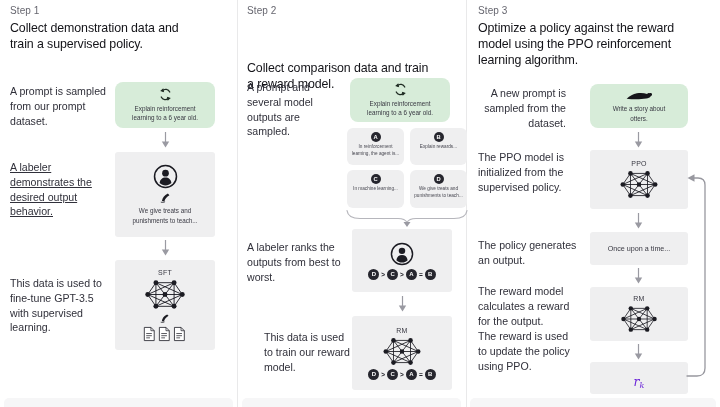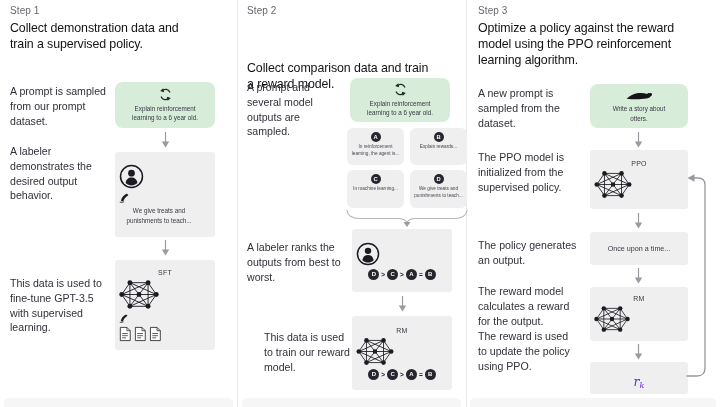--- a/index.html
+++ b/index.html
@@ -6,21 +6,21 @@
   body { background:#fff; }
   .canvas { position:relative; width:720px; height:407px; background:#ffffff; overflow:hidden;
             font-family:"Liberation Sans","DejaVu Sans",sans-serif; color:#1c1c24; }
   .divider { position:absolute; top:0; bottom:0; width:1px; background:#e9e9ea; }
   .step { position:absolute; font-size:10px; color:#66666f; letter-spacing:0.1px; }
   .heading { position:absolute; font-size:12.4px; font-weight:400; color:#131318; line-height:1.3; letter-spacing:-0.1px; }
   .cap { position:absolute; font-size:10.6px; color:#30303a; line-height:1.4; }
   .pbox { position:absolute; background:#d7ecd9; border-radius:8px; display:flex; flex-direction:column;
           align-items:center; justify-content:center; gap:3px; padding:4px; text-align:center; }
   .nbox { position:absolute; background:#efeff0; border-radius:3px; display:flex; flex-direction:column;
-          justify-content:center; gap:3px; padding:4px; text-align:center; }
+          align-items:center; justify-content:center; gap:3px; padding:4px; text-align:center; }
   .tiny { font-size:6.3px; color:#383842; line-height:1.5; width:80px; }
   .tiny.narrow { width:58px; }
   .micro { font-size:4.7px; color:#45454f; line-height:1.45; width:50px; }
   .mlabel { font-size:7px; color:#383842; letter-spacing:0.2px; }
   .outtext { font-size:7.2px; color:#383842; }
   .outcard { position:absolute; background:#efeff0; border-radius:6px; display:flex; flex-direction:column;
              align-items:center; justify-content:flex-start; padding-top:4px; gap:2px; text-align:center; }
   .badge { width:10px; height:10px; border-radius:50%; background:#26262e; color:#ffffff; font-size:5.8px;
            font-weight:700; display:flex; align-items:center; justify-content:center; flex:0 0 auto; }
   .rank { display:flex; align-items:center; justify-content:center; gap:2px; }
@@ -56,21 +56,21 @@
       </g>
     </svg>
     <div class="tiny">Explain reinforcement learning to a 6 year old.</div>
   </div>
 
   <svg class="abs" style="left:161px; top:132px;" width="9" height="16" viewBox="0 0 9 16">
     <line x1="4.5" y1="0" x2="4.5" y2="10.5" stroke="#9a9aa2" stroke-width="1.2"></line>
       <polygon points="0.8,9.5 8.2,9.5 4.5,15.5" fill="#9a9aa2"></polygon>
   </svg>
 
-  <div class="cap" style="left:10px; top:144px; width:95px;">A labeler demonstrates the desired output behavior.</div>
+  <div class="cap" style="left:10px; top:160px; width:95px;text-decoration:underline;">A labeler demonstrates the desired output behavior.</div>
   <div class="nbox" style="left:115px; top:152px; width:100px; height:85px;">
     <svg viewBox="0 0 26 26" width="25" height="25">
       <circle cx="13" cy="13" r="11.4" fill="none" stroke="#1b1b22" stroke-width="1.6"></circle>
       <circle cx="13" cy="9.6" r="3.5" fill="#1b1b22"></circle>
       <path d="M6.9,19.8 C7.3,15.9 9.8,14 13,14 C16.2,14 18.7,15.9 19.1,19.8 C17.4,21.4 15.3,22.3 13,22.3 C10.7,22.3 8.6,21.4 6.9,19.8 Z" fill="#1b1b22"></path>
     </svg>
     <svg viewBox="0 0 14 14" width="11" height="11">
       <path d="M2.5,11.5 C3,7.5 5.5,4 10,2 L12,4 C8.5,6 6.5,8.5 5.5,12 Z" fill="#1b1b22"></path>
       <path d="M1.5,13 C3.5,13.5 5,13.2 6,12.6" stroke="#1b1b22" stroke-width="1" fill="none" stroke-linecap="round"></path>
     </svg>
@@ -202,21 +202,21 @@
       <span class="rsep">&gt;</span>
       <span class="rbadge">A</span>
       <span class="rsep">=</span>
       <span class="rbadge">B</span>
     </div>
   </div>
 
   <div class="step" style="left:478px; top:5px;">Step 3</div>
   <div class="heading" style="left:478px; top:20px; width:205px;">Optimize a policy against the reward model using the PPO reinforcement learning algorithm.</div>
 
-  <div class="cap" style="left:478px; top:86px; width:88px;">A new prompt is sampled from the dataset.</div>
+  <div class="cap" style="left:478px; top:86px; width:88px;text-align:right;">A new prompt is sampled from the dataset.</div>
   <div class="pbox" style="left:590px; top:84px; width:98px; height:44px;">
     <svg viewBox="0 0 33 14" width="27" height="12">
       <path d="M0.8,11.6 C4.5,8.2 8.6,5.6 13.4,4.9 C17.8,4.2 22.4,4.5 25.8,5.8 C26.5,4.5 28,4.1 29,4.9 C30.3,4.3 31.6,5 31.8,6.2 C32,7.3 31.3,8.2 30.2,8.4 C29.2,10 27.2,10.9 24.8,11.3 C19.5,12.3 12.5,12.4 6.5,12.1 C4.3,12 2.3,11.8 0.8,11.6 Z" fill="#15151a"></path>
     </svg>
     <div class="tiny narrow">Write a story about otters.</div>
   </div>
 
   <svg class="abs" style="left:634px; top:132px;" width="9" height="16" viewBox="0 0 9 16">
     <line x1="4.5" y1="0" x2="4.5" y2="10.5" stroke="#9a9aa2" stroke-width="1.2"></line>
       <polygon points="0.8,9.5 8.2,9.5 4.5,15.5" fill="#9a9aa2"></polygon>

